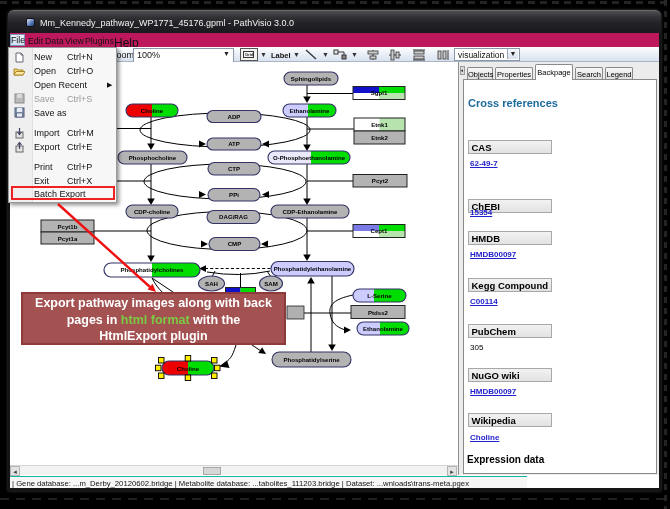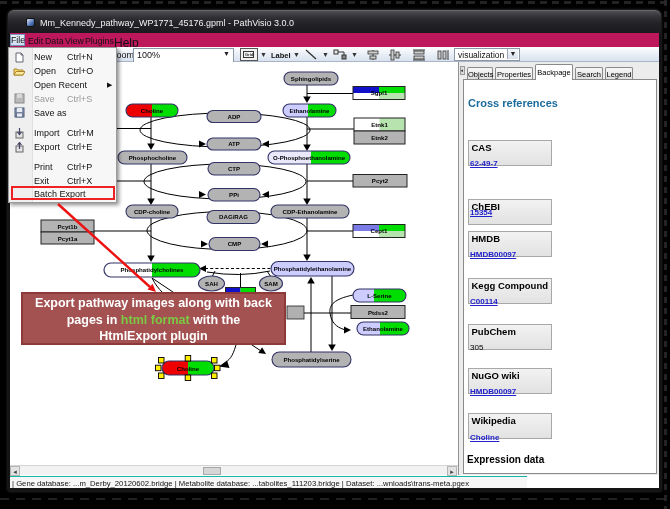--- a/index.html
+++ b/index.html
@@ -1,18 +1,18 @@
 <!DOCTYPE html>
 <html><head><meta charset="utf-8">
 <style>
   html,body{margin:0;padding:0;width:670px;height:509px;background:#000;overflow:hidden;
     font-family:"Liberation Sans",sans-serif;}
   *{box-sizing:border-box;}
   .abs{position:absolute;}
-  .hdr{position:absolute;left:8.5px;width:84px;height:26px;background:linear-gradient(#f2f2f2,#e2e2e2);border:1px solid #a8a8a8;font-size:9.5px;font-weight:bold;padding:1px 0 8px 3px;}
+  .hdr{position:absolute;left:8.5px;width:84px;height:14px;background:linear-gradient(#f2f2f2,#e2e2e2);border:1px solid #a8a8a8;font-size:9.5px;font-weight:bold;padding:1px 0 8px 3px;}
   .lnk{position:absolute;left:11px;font-size:8px;font-weight:bold;color:#2222cc;text-decoration:underline;}
 </style></head>
 <body>
 
 <div class="abs" style="left:0;top:1px;width:670px;height:3px;background:repeating-linear-gradient(90deg,#2c2c2c 0 7px,#000 7px 12px);opacity:.8"></div>
 <div class="abs" style="left:0;top:498px;width:670px;height:2px;background:repeating-linear-gradient(90deg,#3a3a3a 0 9px,#000 9px 16px);opacity:.55"></div>
 <div class="abs" style="left:664px;top:0;width:3px;height:509px;background:repeating-linear-gradient(180deg,#2c2c2c 0 6px,#000 6px 11px);opacity:.8"></div>
 
 <div class="abs" id="win" style="left:8px;top:10px;width:653px;height:481px;background:#141417;border-radius:6px 6px 0 0;box-shadow:0 0 3px #444;">
 

